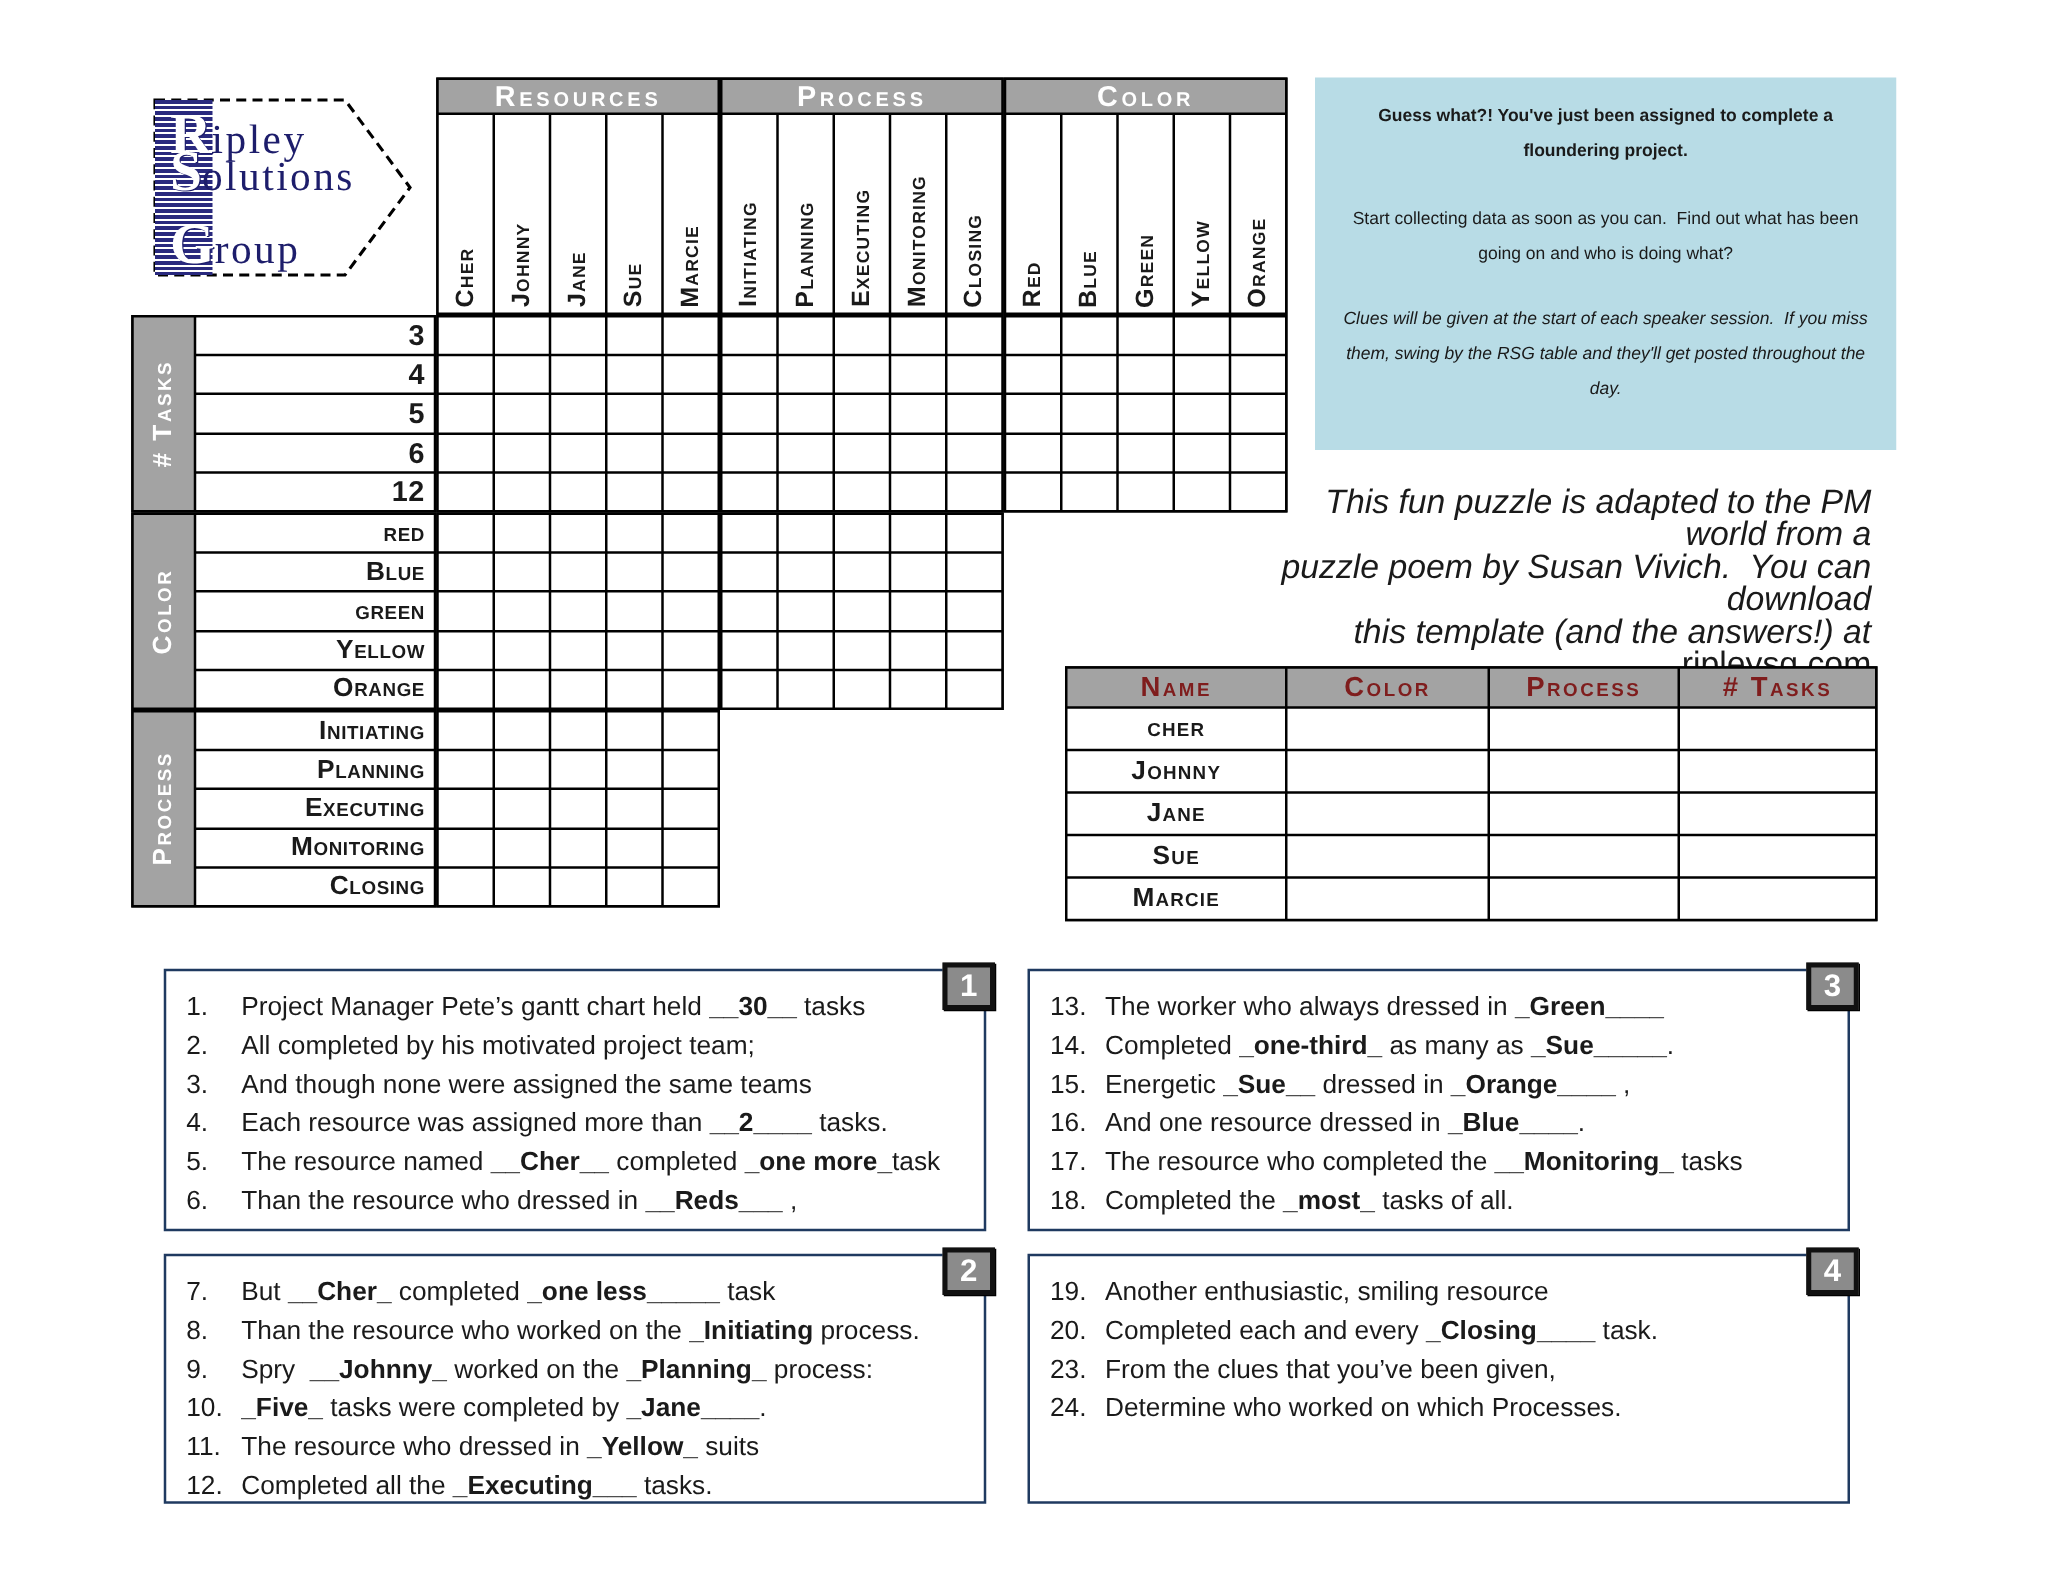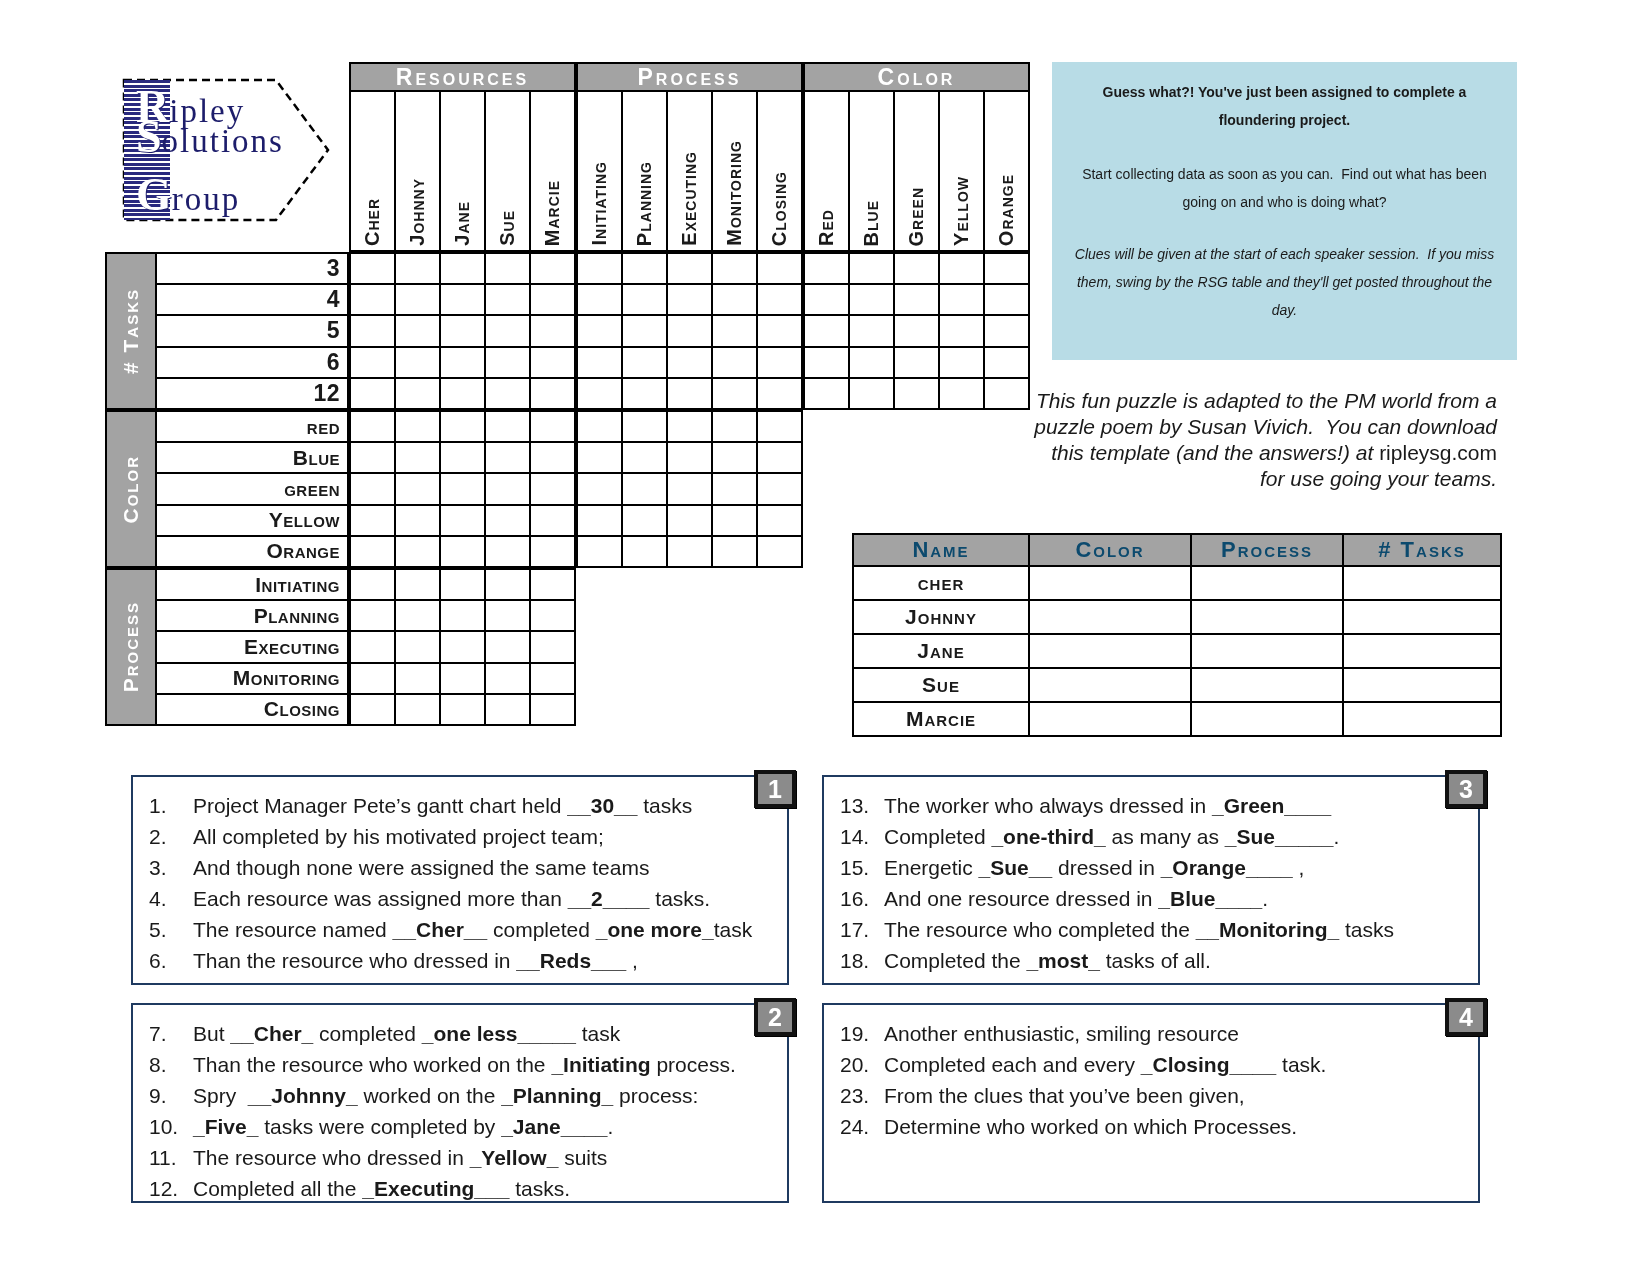--- a/index.html
+++ b/index.html
@@ -38,27 +38,27 @@
 
   
   .info-box{position:absolute;left:1052px;top:62px;width:465px;height:298px;background:var(--teal);
             padding:16px 22px;text-align:center;font-size:14px;line-height:28px;}
   .info-box .head{font-weight:bold;}
   .info-box .body{margin-top:26px;}
   .info-box .note{margin-top:24px;font-style:italic;}
 
   
   .attribution{position:absolute;left:1010px;top:388px;width:487px;text-align:right;
-               font-size:21px;line-height:26px;font-style:italic;}
+               font-size:27px;line-height:26px;font-style:italic;}
   .attribution .up{font-style:normal;}
 
   
   .answer{position:absolute;left:852px;top:533px;display:grid;background:#000;border:2px solid #000;gap:2px;
           grid-template-columns:174px 160px 150px 156px;grid-template-rows:30px repeat(5,32px);}
-  .answer .hcell{background:var(--bar-gray);color:#0c4a6e;display:flex;align-items:center;justify-content:center;
+  .answer .hcell{background:var(--bar-gray);color:#7f1d1d;display:flex;align-items:center;justify-content:center;
           font-variant:small-caps;font-weight:bold;font-size:22px;letter-spacing:2px;}
   .answer .ncell{background:#fff;display:flex;align-items:center;justify-content:center;
           font-variant:small-caps;font-weight:bold;font-size:21px;letter-spacing:1px;}
   .answer .ecell{background:#fff;}
 
   
   .clue-box{position:absolute;width:658px;border:2.5px solid var(--navy);background:#fff;}
   .clue-box .clues{padding:13px 10px 0 16px;font-size:21px;line-height:31px;}
   .clue-line{display:flex;}
   .cnum{width:44px;flex:0 0 44px;}

